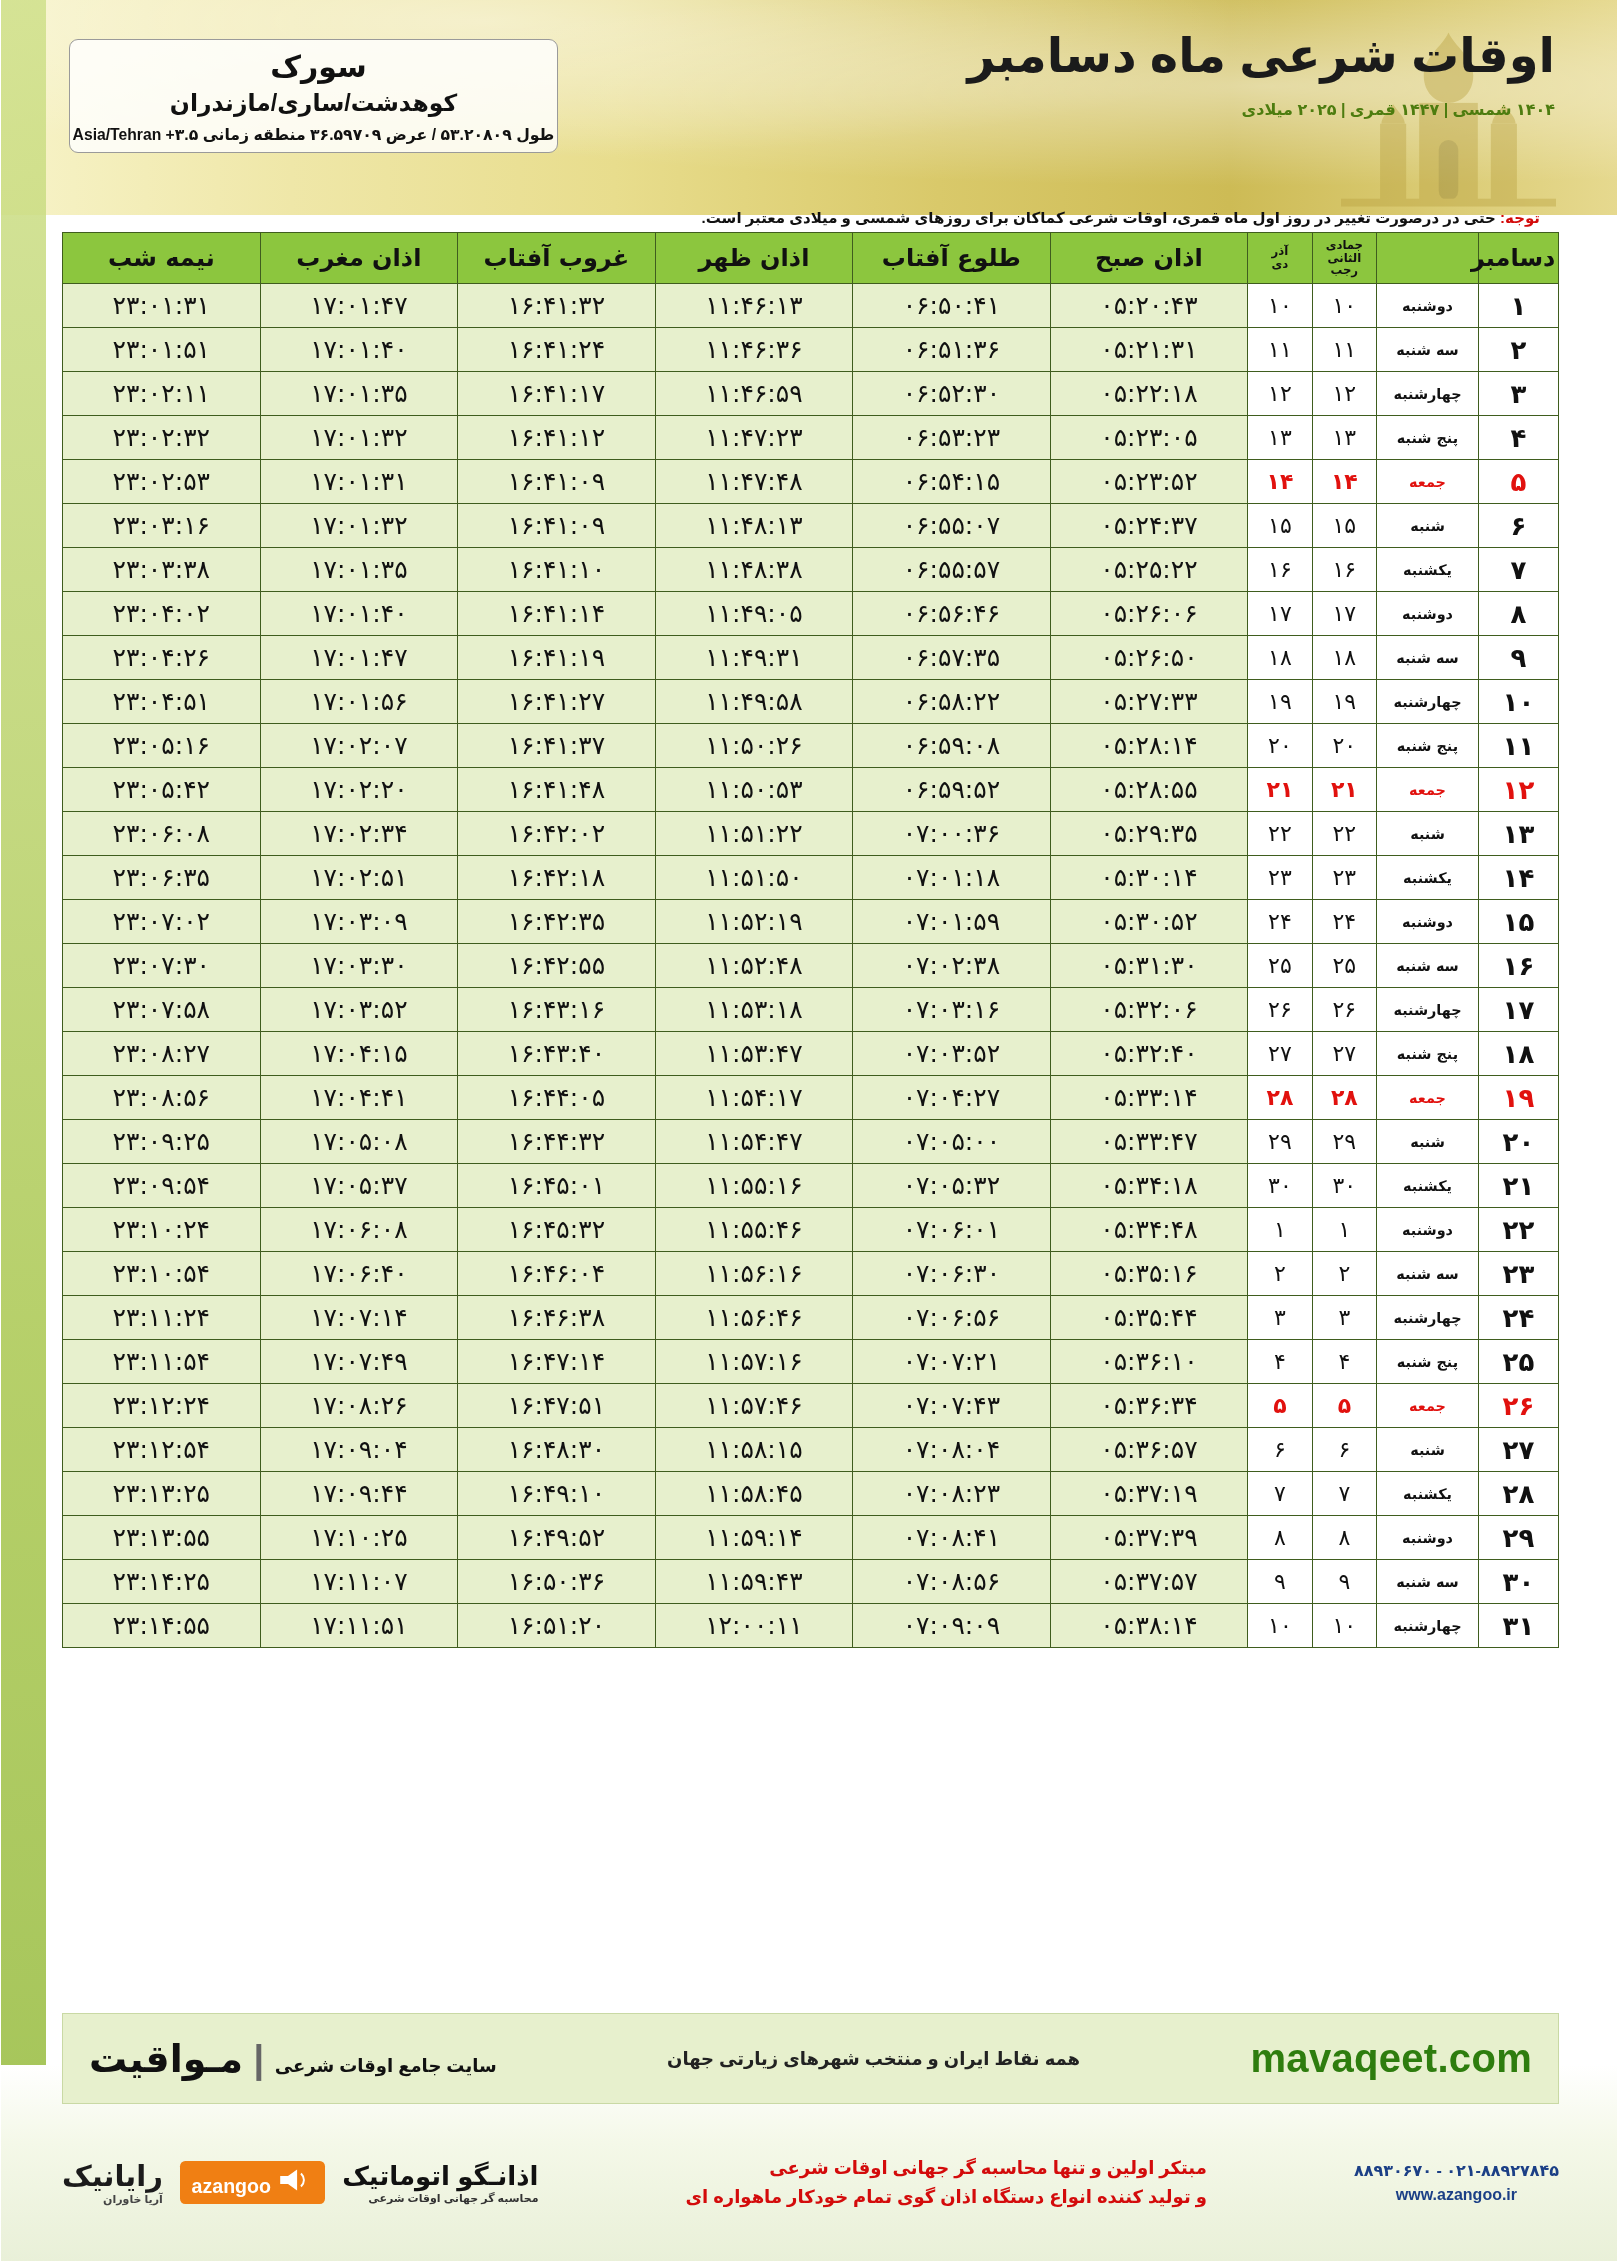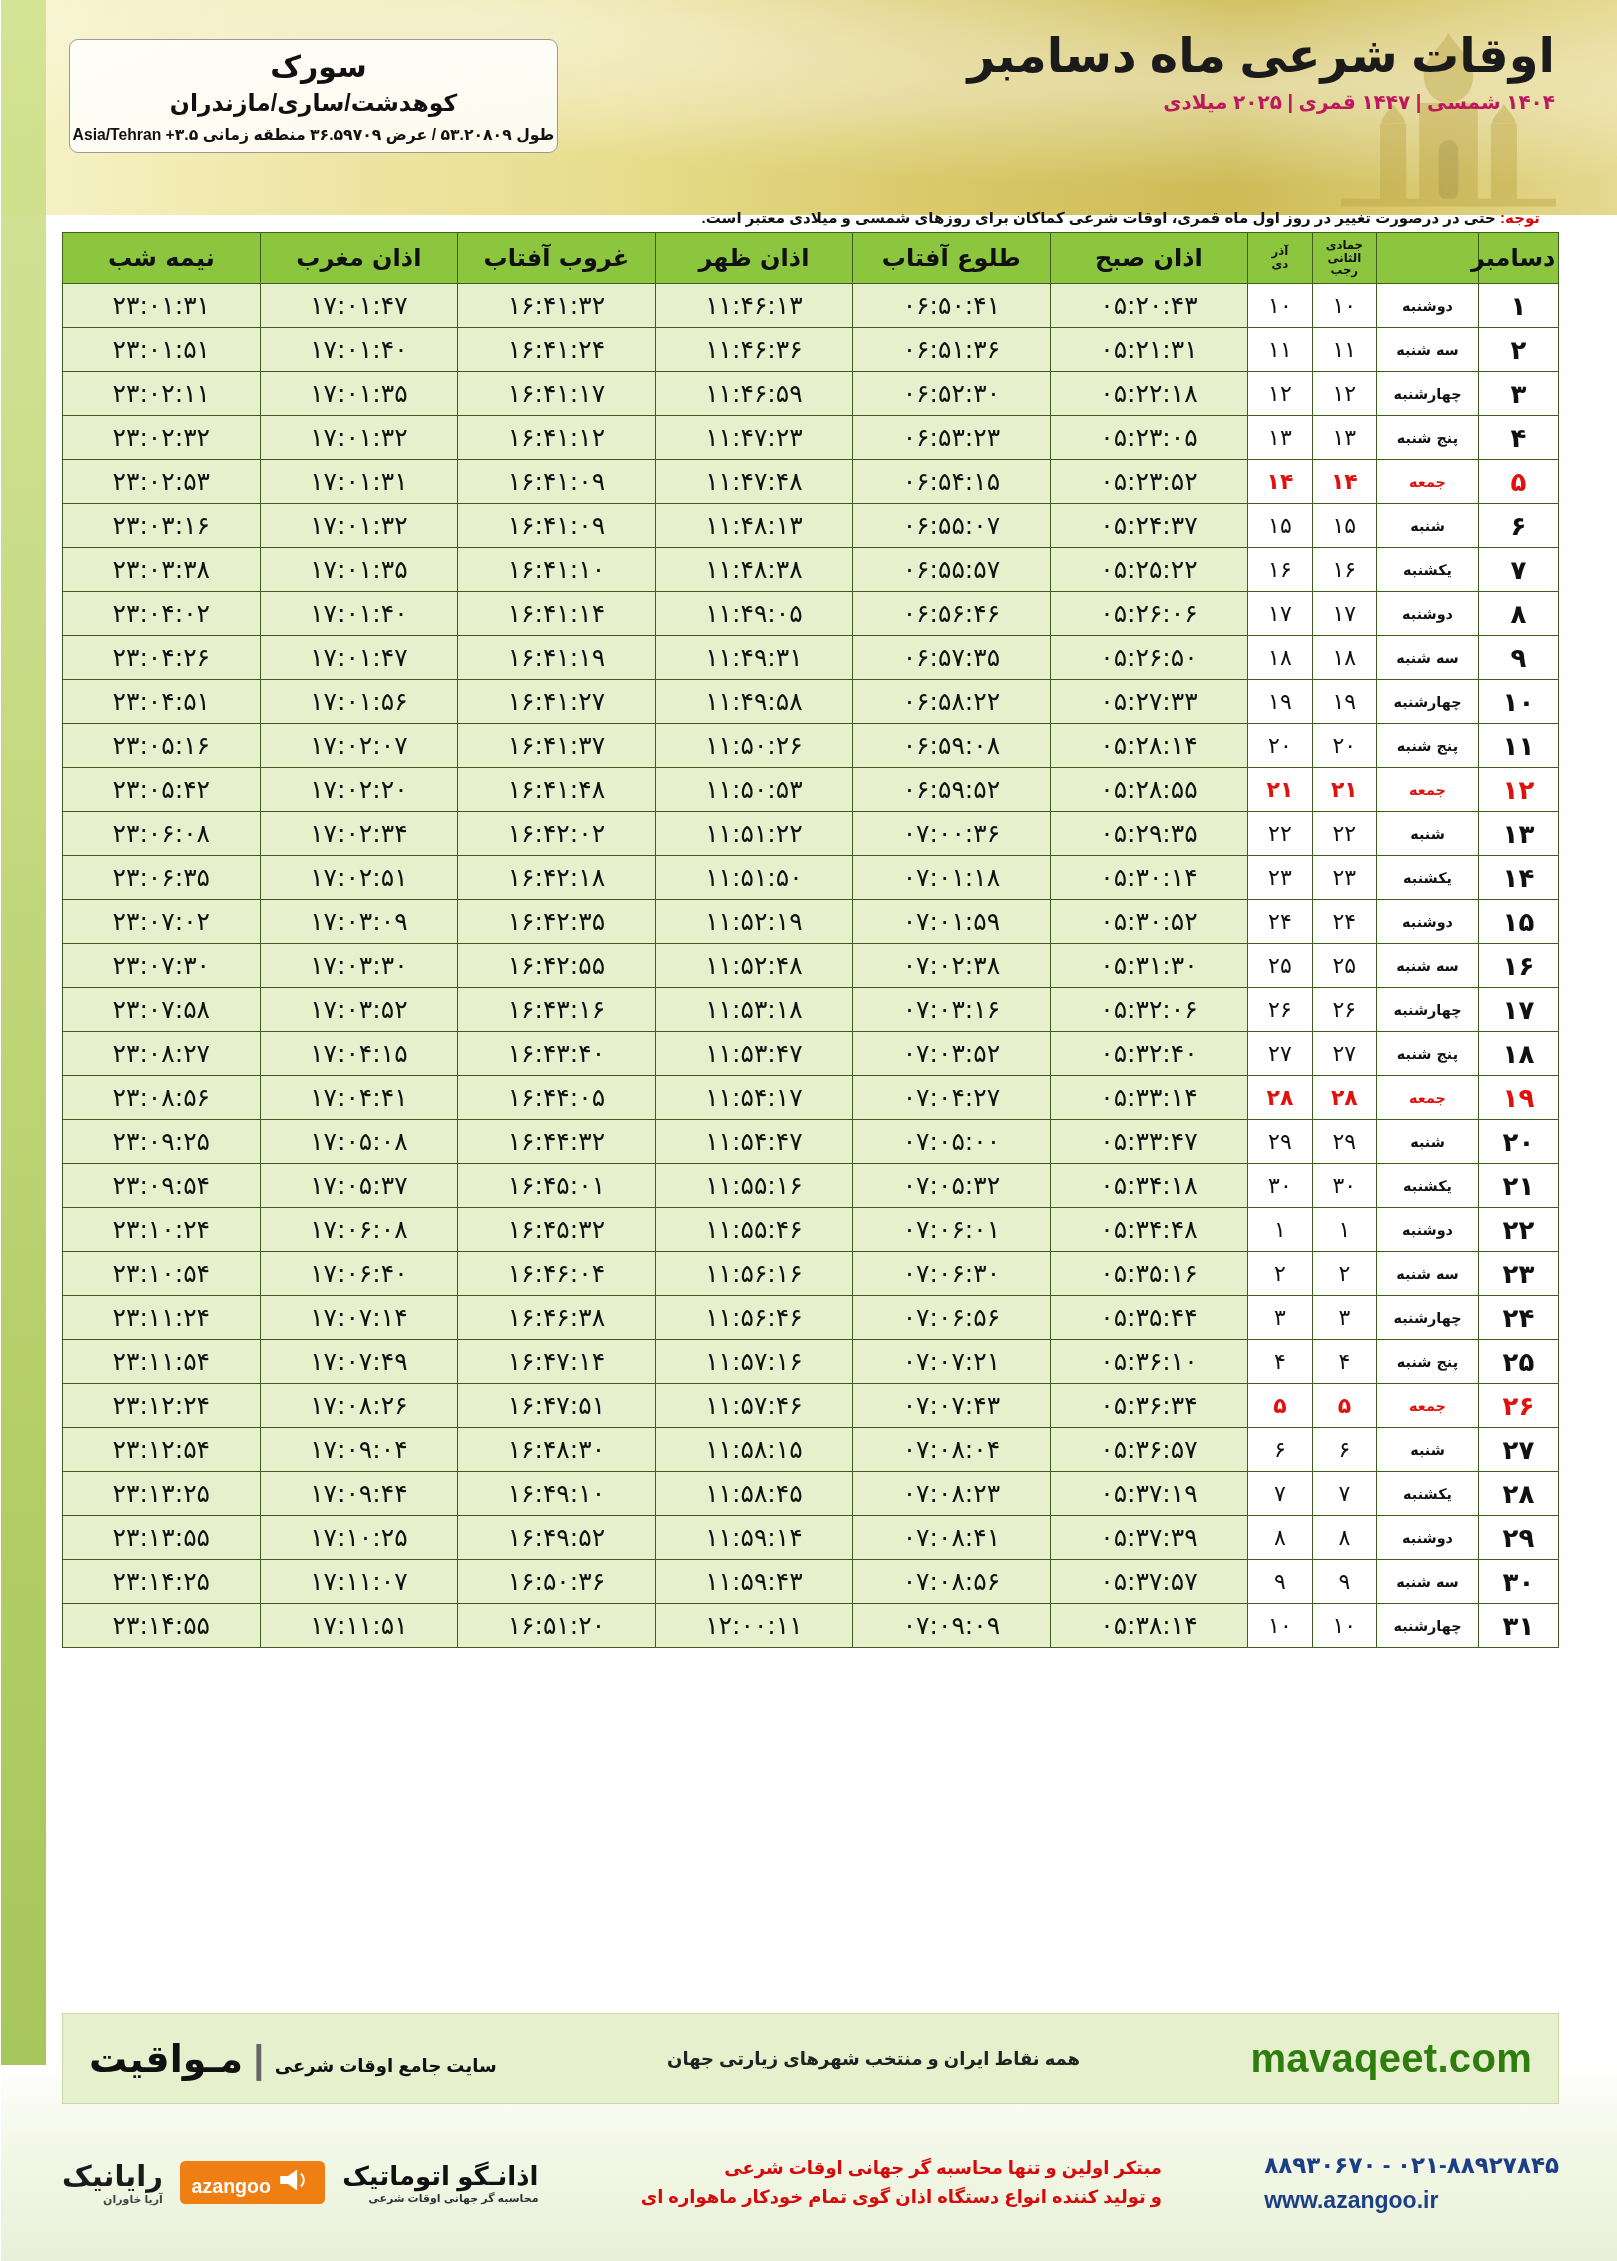--- a/index.html
+++ b/index.html
@@ -44,21 +44,21 @@
     position:absolute; top:31px; right:63px; text-align:right; width:1044px;
   }
   .title-main {
     font-size:48px; font-weight:bold; color:#1b1b1b; line-height:1.05;
     letter-spacing:-0.7px;
   }
   .title-sub {
     font-size:24px; font-weight:bold; color:#222; margin-top:10.4px;
   }
   .title-dates {
-    font-size:20px; font-weight:bold; color:#be185d; margin-top:9px;
+    font-size:16px; font-weight:bold; color:#4d7c0f; margin-top:19px;
   }
   .city-box {
     position:absolute; top:39px; left:69px; width:489px; height:114px;
     border:1.3px solid #9a9a9a; border-radius:9px; background:rgba(255,255,255,0.82);
     text-align:center; padding-top:10.4px;
   }
   .city-name { font-size:30px; font-weight:bold; color:#111; line-height:1.15;padding-left:10px; }
   .city-prov { font-size:23.5px; font-weight:bold; color:#111; margin-top:3.9px; }
   .city-geo { font-size:15.7px; color:#111; margin-top:7.8px; font-weight:bold;}
   .note-line {
@@ -117,21 +117,21 @@
     padding:0 26px;
   }
   .brand-site { font-size:40px; font-weight:bold; color:#2e7d0e; letter-spacing:0.3px;}
   .brand-tag { font-size:18px; color:#222; font-weight:bold;}
   .brand-main { font-size:38px; font-weight:bold; color:#111; }
 
   .footer-bottom {
     position:absolute; top:2127px; left:62px; width:1497px; height:111px;
     display:flex; align-items:center; justify-content:space-between;
   }
-  .f-left { text-align:left; font-size:23px; color:#1b3f86; font-weight:bold; line-height:1.5;}
+  .f-left { text-align:center; font-size:16px; color:#1b3f86; font-weight:bold; line-height:1.5;}
   .f-mid { text-align:right; font-size:18px; color:#d30b0b; font-weight:bold; line-height:1.6;}
   .f-right { display:flex; align-items:center; gap:17px;}
   .logo-rayaneek {
     font-size:29px; font-weight:bold; color:#1b1b1b;
   }
   .logo-rayaneek small { display:block; font-size:11px; color:#444; font-weight:bold;}
   .logo-azangoo {
     background:#f07f13; color:#fff; padding:6.5px 11.7px; border-radius:5.2px;
     font-size:19.6px; font-weight:bold; text-align:center; line-height:1.15;
   }

